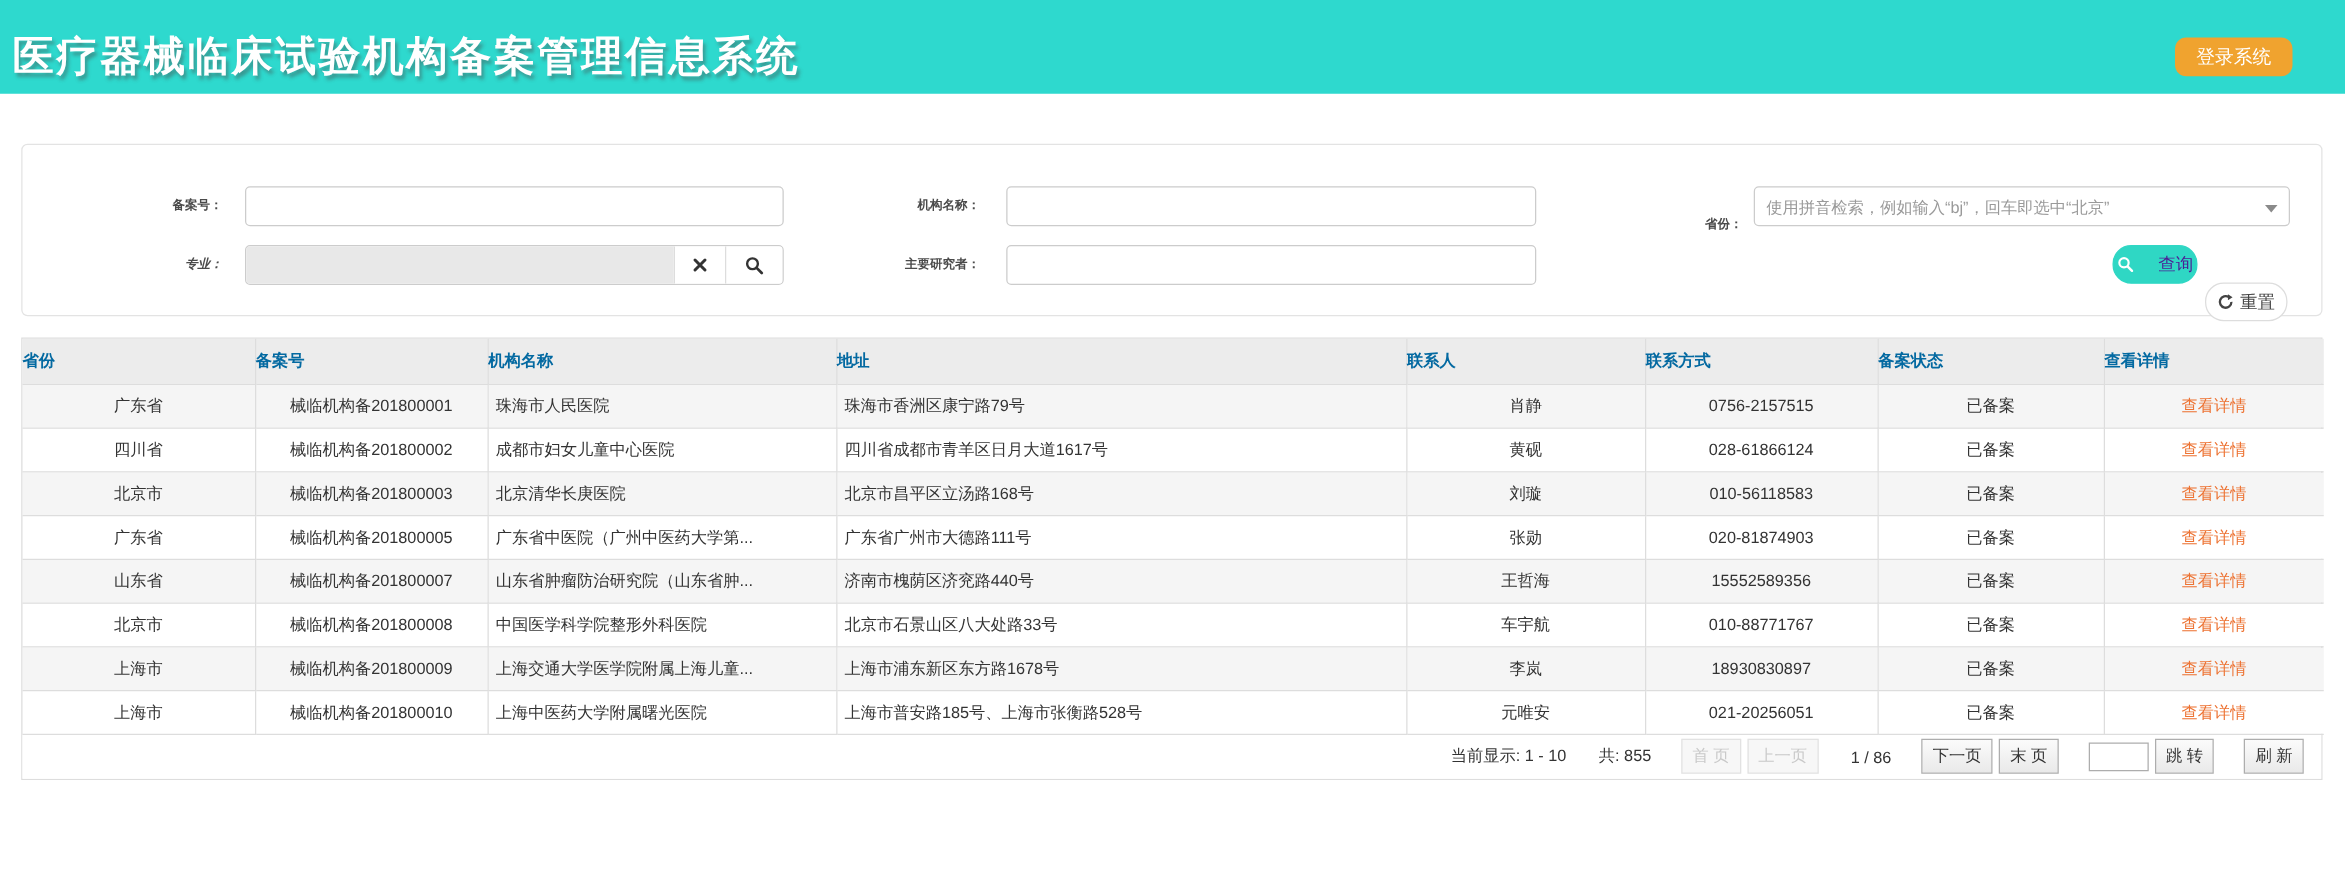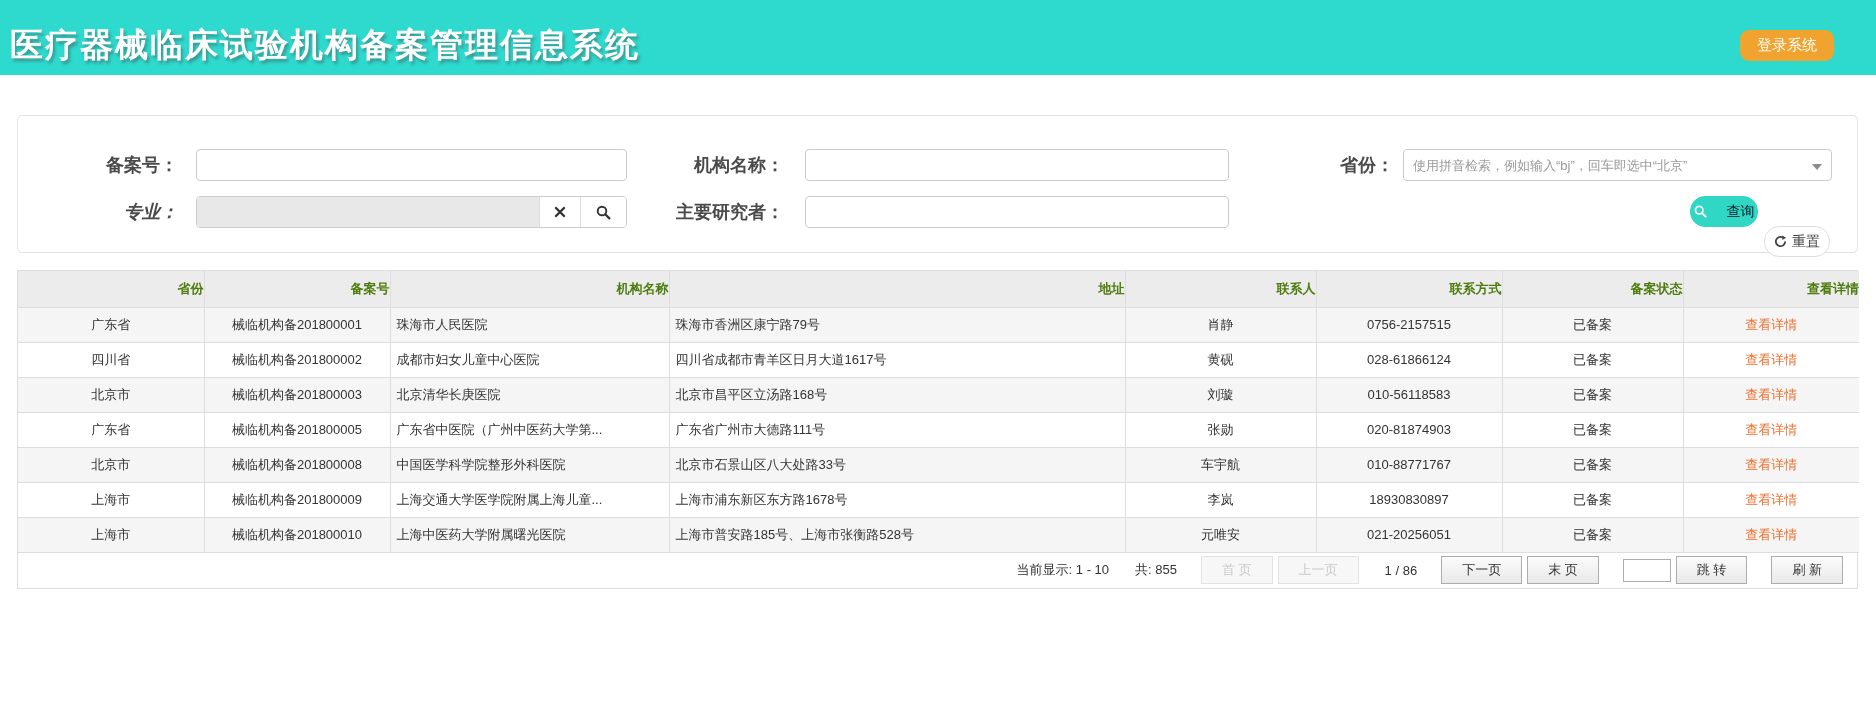--- a/index.html
+++ b/index.html
@@ -17,61 +17,61 @@
     background:var(--accent);display:flex;align-items:center;justify-content:space-between;
     padding:16px 42px 0 10px;}
   .app-title{color:#fff;font-size:33px;font-weight:bold;letter-spacing:2px;
     text-shadow:2px 3px 3px rgba(70,70,70,.45);white-space:nowrap;}
   .login-btn{background:var(--login-orange);color:#fff;border:none;border-radius:9px;
     font-size:15px;padding:6px 17px;cursor:pointer;font-family:inherit;}
 
   
   .search-panel{position:absolute;left:17px;top:115px;width:1841px;height:138px;
     border:1px solid #e3e3e3;border-radius:5px;background:#fff;}
-  .form-label{position:absolute;font-size:18px;font-weight:bold;color:#4a4a4a;
+  .form-label{position:absolute;font-size:10px;font-weight:bold;color:#4a4a4a;
     text-align:right;line-height:32px;white-space:nowrap;}
   .txt-input{position:absolute;height:32px;border:1px solid #ccc;border-radius:4px;
     font-size:13px;padding:0 8px;color:#333;outline:none;font-family:inherit;background:#fff;}
   .txt-input::placeholder{color:#9a9a9a;}
   .select-box{position:absolute;height:32px;border:1px solid #ccc;border-radius:4px;background:#fff;}
   .select-box input{position:absolute;left:0;top:0;width:100%;height:100%;border:none;outline:none;
     border-radius:4px;font-size:13px;padding:0 26px 0 9px;color:#333;background:transparent;font-family:inherit;}
   .select-box input::placeholder{color:#9a9a9a;}
   .caret{position:absolute;right:9px;top:14px;width:0;height:0;
     border-left:5px solid transparent;border-right:5px solid transparent;border-top:6px solid #8a8a8a;}
   .specialty-group{position:absolute;height:32px;border:1px solid #ccc;border-radius:4px;
     display:flex;overflow:hidden;background:#fff;}
   .specialty-input{flex:1;background:#e8e8e8;border:none;outline:none;height:100%;}
   .mini-btn{width:41px;height:100%;background:#fff;border:none;border-left:1px solid #ddd;
     display:flex;align-items:center;justify-content:center;cursor:pointer;color:#333;}
   .mini-btn.search{width:46px;}
   .action-btn{position:absolute;height:31px;border-radius:15px;font-size:14px;cursor:pointer;
     display:flex;align-items:center;justify-content:center;gap:5px;font-family:inherit;}
-  .query-btn{background:var(--query-teal);color:#0f172a;border:1px solid var(--query-teal);gap:20px;}
+  .query-btn{background:var(--query-teal);color:#4c1d95;border:1px solid var(--query-teal);gap:20px;}
   .reset-btn{background:#fff;color:#444;border:1px solid #ddd;}
 
   
   .table-block{position:absolute;left:17px;top:270px;width:1841px;border:1px solid #ddd;background:#fff;}
   table{width:100%;border-collapse:collapse;table-layout:fixed;font-size:13px;}
-  thead th{background:#ececec;height:36px;font-weight:bold;color:#4d7c0f;
-    border-bottom:1px solid #ddd;border-right:1px solid #ddd;text-align:right;}
+  thead th{background:#ececec;height:36px;font-weight:bold;color:#0369a1;
+    border-bottom:1px solid #ddd;border-right:1px solid #ddd;text-align:left;}
   thead th:last-child{border-right:none;}
   tbody td{height:35px;border-bottom:1px solid #ddd;border-right:1px solid #ddd;
     text-align:center;overflow:hidden;white-space:nowrap;text-overflow:ellipsis;padding:0 6px;}
   tbody td:last-child{border-right:none;}
   tbody tr:nth-child(odd){background:#f5f5f5;}
   tbody tr:nth-child(even){background:#fff;}
   td.al{text-align:left;margin-left:40px;}
   .detail-link{color:var(--link-orange);cursor:pointer;text-decoration:none;}
 
   
   .pagination{height:35px;display:flex;align-items:center;justify-content:flex-end;
     font-size:13px;color:#333;padding-right:14px;background:#fff;}
   .pg-txt{margin-left:26px;white-space:nowrap;}
-  .pg-btn{margin-left:5px;padding:4px 20px;font-size:13px;border:1px solid #adadad;
+  .pg-btn{margin-left:5px;padding:4px 8px;font-size:13px;border:1px solid #adadad;
     background:linear-gradient(#fbfbfb,#e9e9e9);color:#333;cursor:pointer;white-space:nowrap;font-family:inherit;}
   .pg-btn.disabled{border-color:#e2e2e2;background:#f7f7f7;color:#c9c9c9;cursor:default;}
   .pg-gap{margin-left:24px;}
   .jump-input{margin-left:24px;width:48px;height:23px;border:1px solid #adadad;outline:none;
     font-size:13px;padding:0 4px;font-family:inherit;}
   .icon-svg{display:block;}
 </style>
 </head>
 <body>
 
@@ -81,21 +81,21 @@
 </div>
 
 <div class="search-panel">
 
   <div class="form-label" style="left:50px;top:33px;width:110px;">备案号：</div>
   <input class="txt-input" style="left: 178px; top: 33px; width: 431px;">
 
   <div class="form-label" style="left:646px;top:33px;width:120px;">机构名称：</div>
   <input class="txt-input" style="left: 787px; top: 33px; width: 424px;">
 
-  <div class="form-label" style="left:1276px;top:33px;width:100px;">省份：</div>
+  <div class="form-label" style="left:1276px;top:48px;width:100px;">省份：</div>
   <div class="select-box" style="left:1385px;top:33px;width:429px;">
     <input placeholder="使用拼音检索，例如输入“bj”，回车即选中“北京”" style="">
     <span class="caret"></span>
   </div>
 
   <div class="form-label" style="left:50px;top:80px;width:110px;font-style:italic;">专业：</div>
   <div class="specialty-group" style="left:178px;top:80px;width:431px;">
     <input class="specialty-input" readonly="" style="">
     <button class="mini-btn">
       <svg class="icon-svg" width="12" height="12" viewBox="0 0 12 12">
@@ -188,20 +188,30 @@
           <td>广东省</td>
           <td>械临机构备201800005</td>
           <td class="al">广东省中医院（广州中医药大学第...</td>
           <td class="al">广东省广州市大德路111号</td>
           <td>张勋</td>
           <td>020-81874903</td>
           <td>已备案</td>
           <td><a class="detail-link">查看详情</a></td>
         </tr>
         <tr>
+          <td>山东省</td>
+          <td>械临机构备201800007</td>
+          <td class="al">山东省肿瘤防治研究院（山东省肿...</td>
+          <td class="al">济南市槐荫区济兖路440号</td>
+          <td>王哲海</td>
+          <td>15552589356</td>
+          <td>已备案</td>
+          <td><a class="detail-link">查看详情</a></td>
+        </tr>
+        <tr>
           <td>北京市</td>
           <td>械临机构备201800008</td>
           <td class="al">中国医学科学院整形外科医院</td>
           <td class="al">北京市石景山区八大处路33号</td>
           <td>车宇航</td>
           <td>010-88771767</td>
           <td>已备案</td>
           <td><a class="detail-link">查看详情</a></td>
         </tr>
         <tr>

